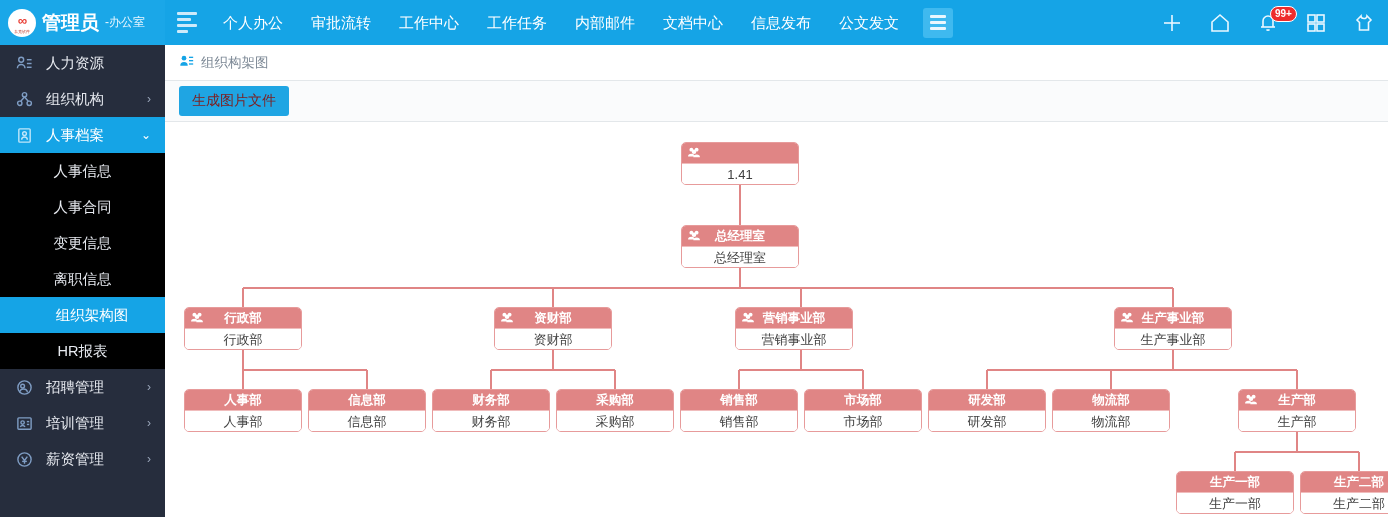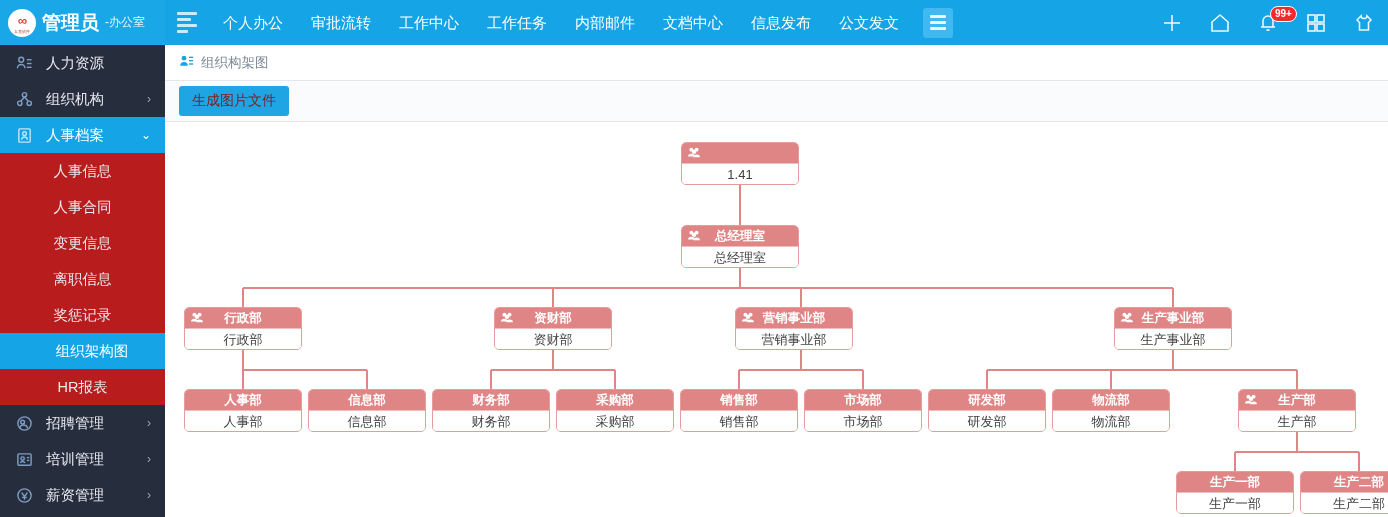--- a/index.html
+++ b/index.html
@@ -90,21 +90,21 @@
     color:#6f8bb5;
   }
   .side-ico svg{ stroke:#7f9dc4; fill:none; stroke-width:1.5; }
   .side-label{ flex:1; padding-left:8px; }
   .chev{ color:#9aa6ba; font-size:12px; }
   .side-item.active{ background:#15a4e6; color:#fff; }
   .side-item.active .chev{ color:#fff; }
   .side-item.active .side-ico svg{ stroke:#bfe6fa; }
   .sub-item{
     height:36px; display:flex; align-items:center; justify-content:center;
-    color:#e7eaf0; font-size:14.5px; cursor:pointer; background:#b91c1c;
+    color:#e7eaf0; font-size:14.5px; cursor:pointer; background:#000000;
   }
   .sub-item.active{ background:#15a4e6; color:#fff;padding-left:19px; }
 
   
   .content{
     position:absolute; top:45px; left:165px; width:1223px; height:472px;
     background:#fff;
   }
   .crumb{
     height:36px; border-bottom:1px solid #e3e7ea; display:flex; align-items:center;
@@ -264,21 +264,20 @@
           </svg>
       </span>
       <span class="side-label">人事档案</span>
       <span class="chev">⌄</span>
     </div>
 
     <div class="sub-item">人事信息</div>
     <div class="sub-item">人事合同</div>
     <div class="sub-item">变更信息</div>
     <div class="sub-item">离职信息</div>
-    <div class="sub-item">奖惩记录</div>
     <div class="sub-item active">组织架构图</div>
     <div class="sub-item">HR报表</div>
 
     <div class="side-item">
       <span class="side-ico">
         <svg width="17" height="17" viewBox="0 0 18 18">
             <circle cx="9" cy="9" r="7"></circle>
             <circle cx="7" cy="7.5" r="2"></circle>
             <path d="M4 14 a4 3.5 0 0 1 8 0"></path>
           </svg>

